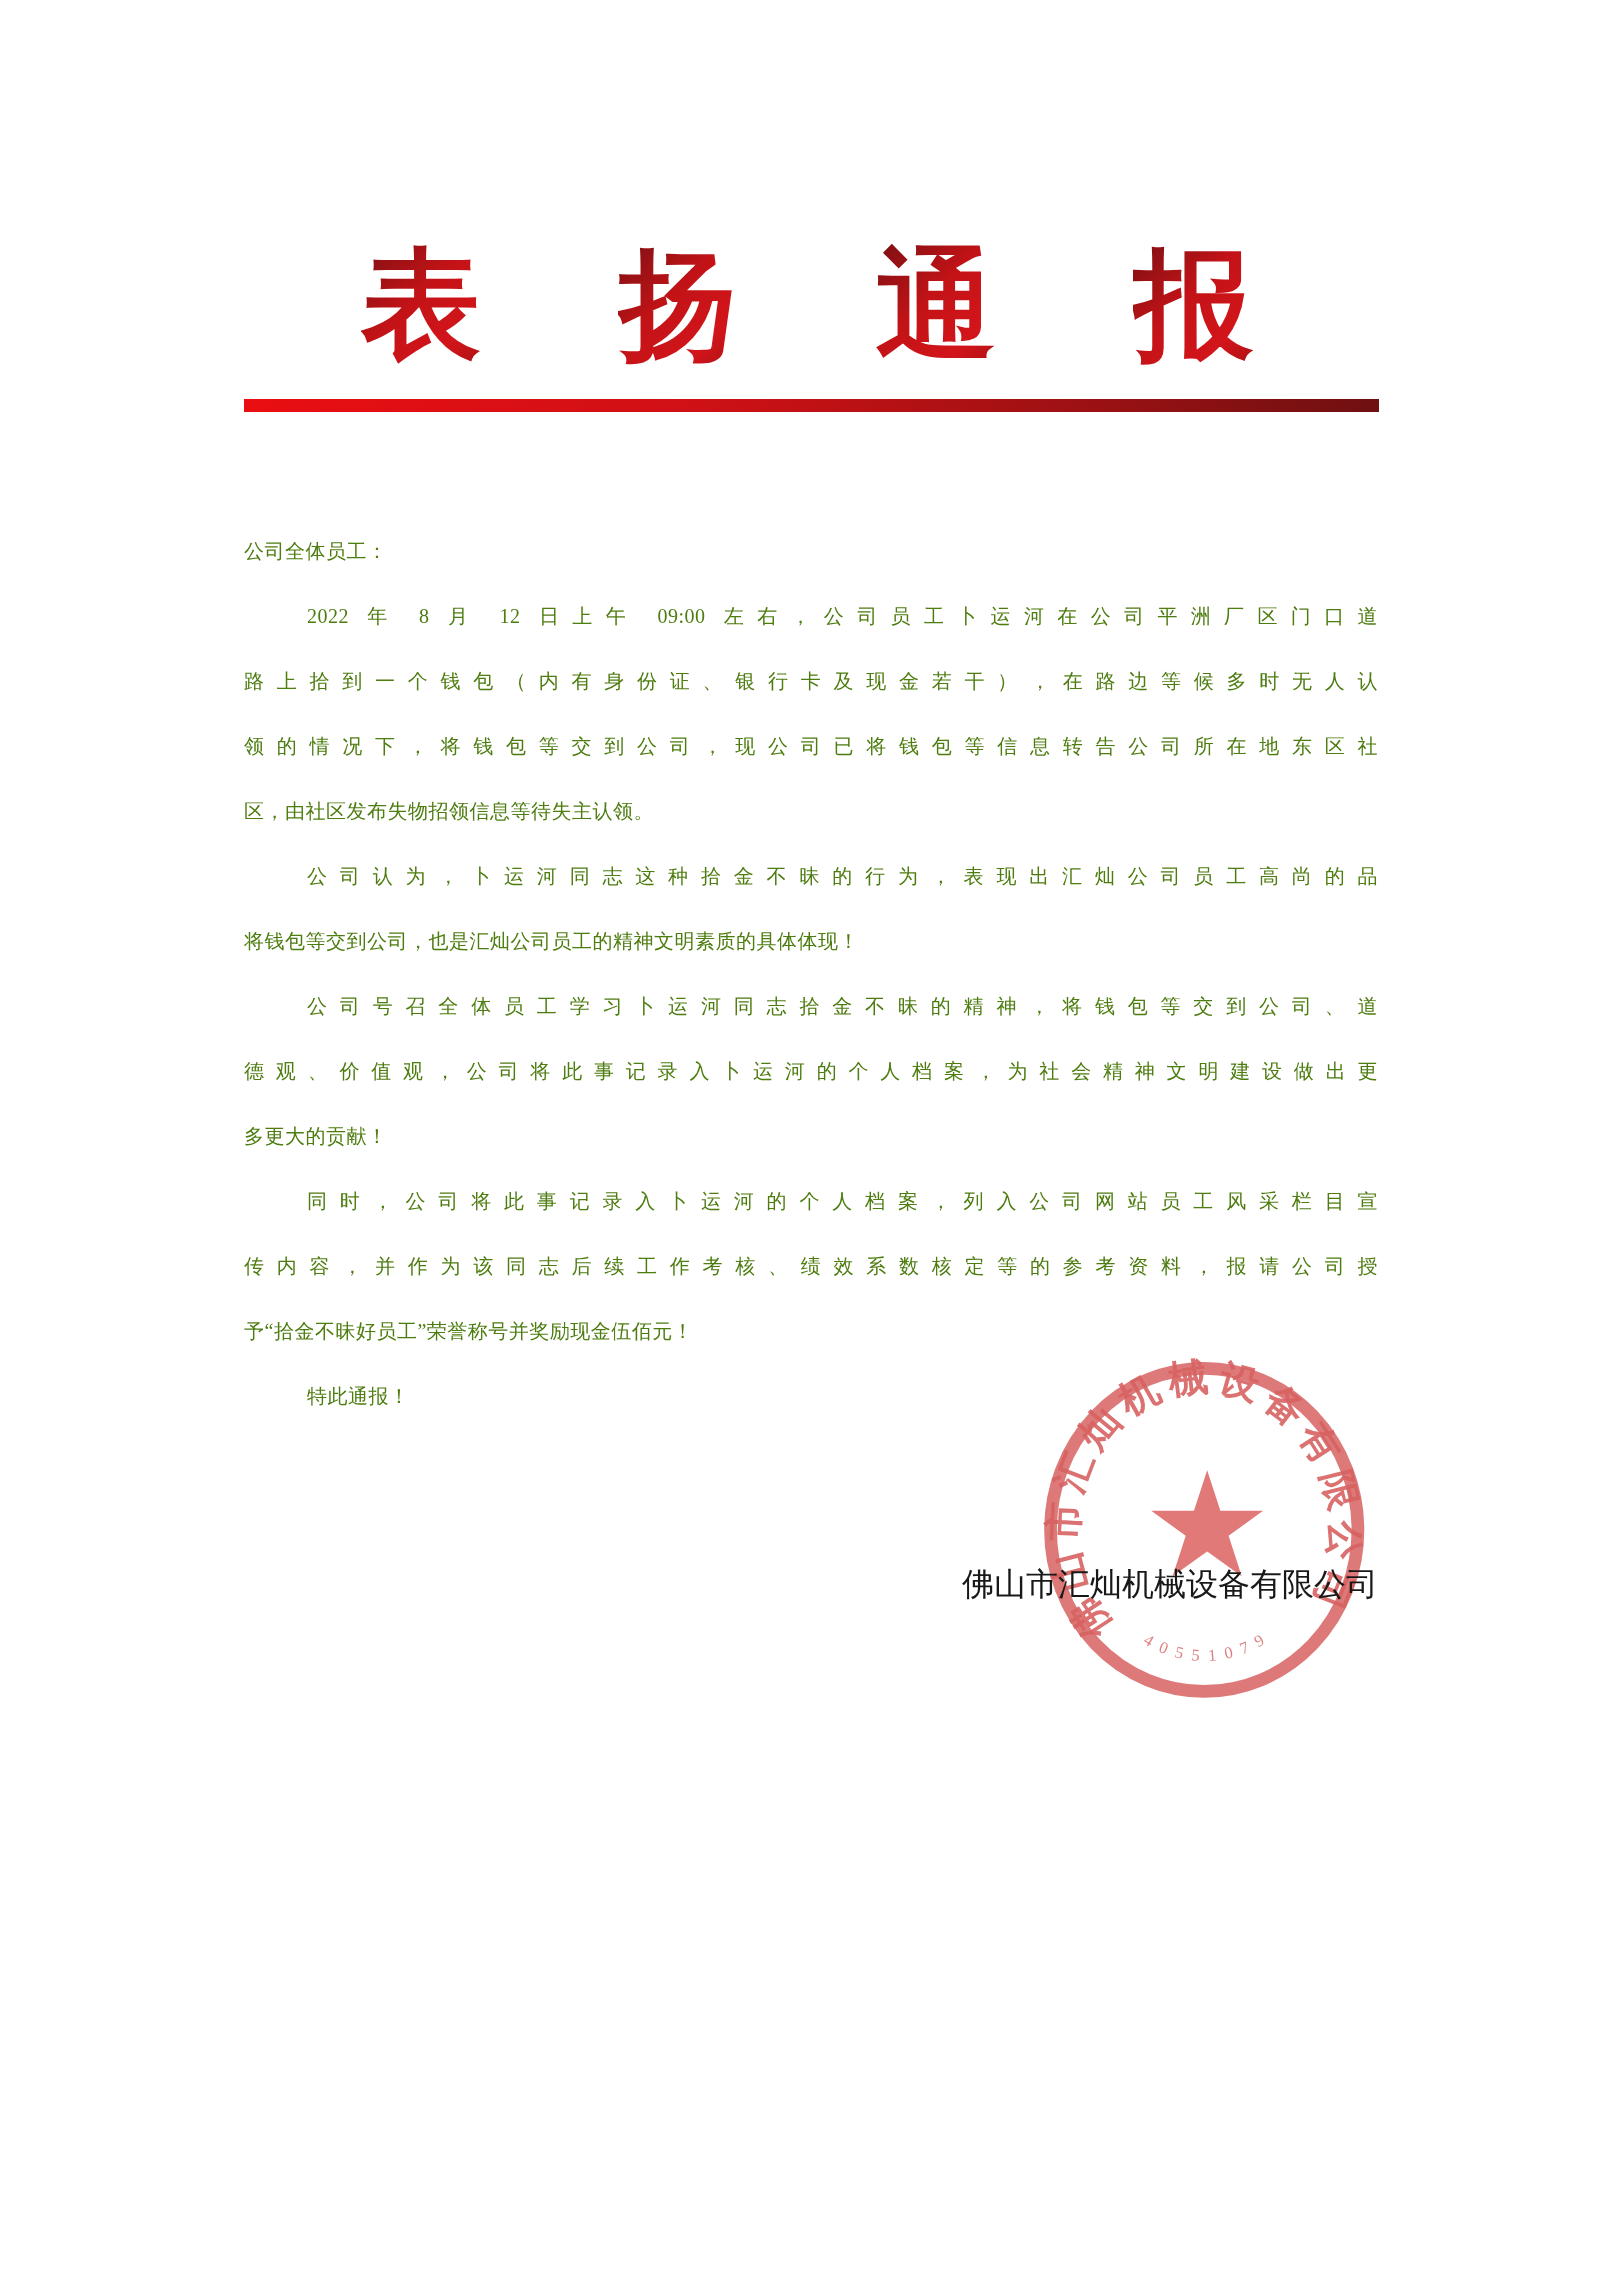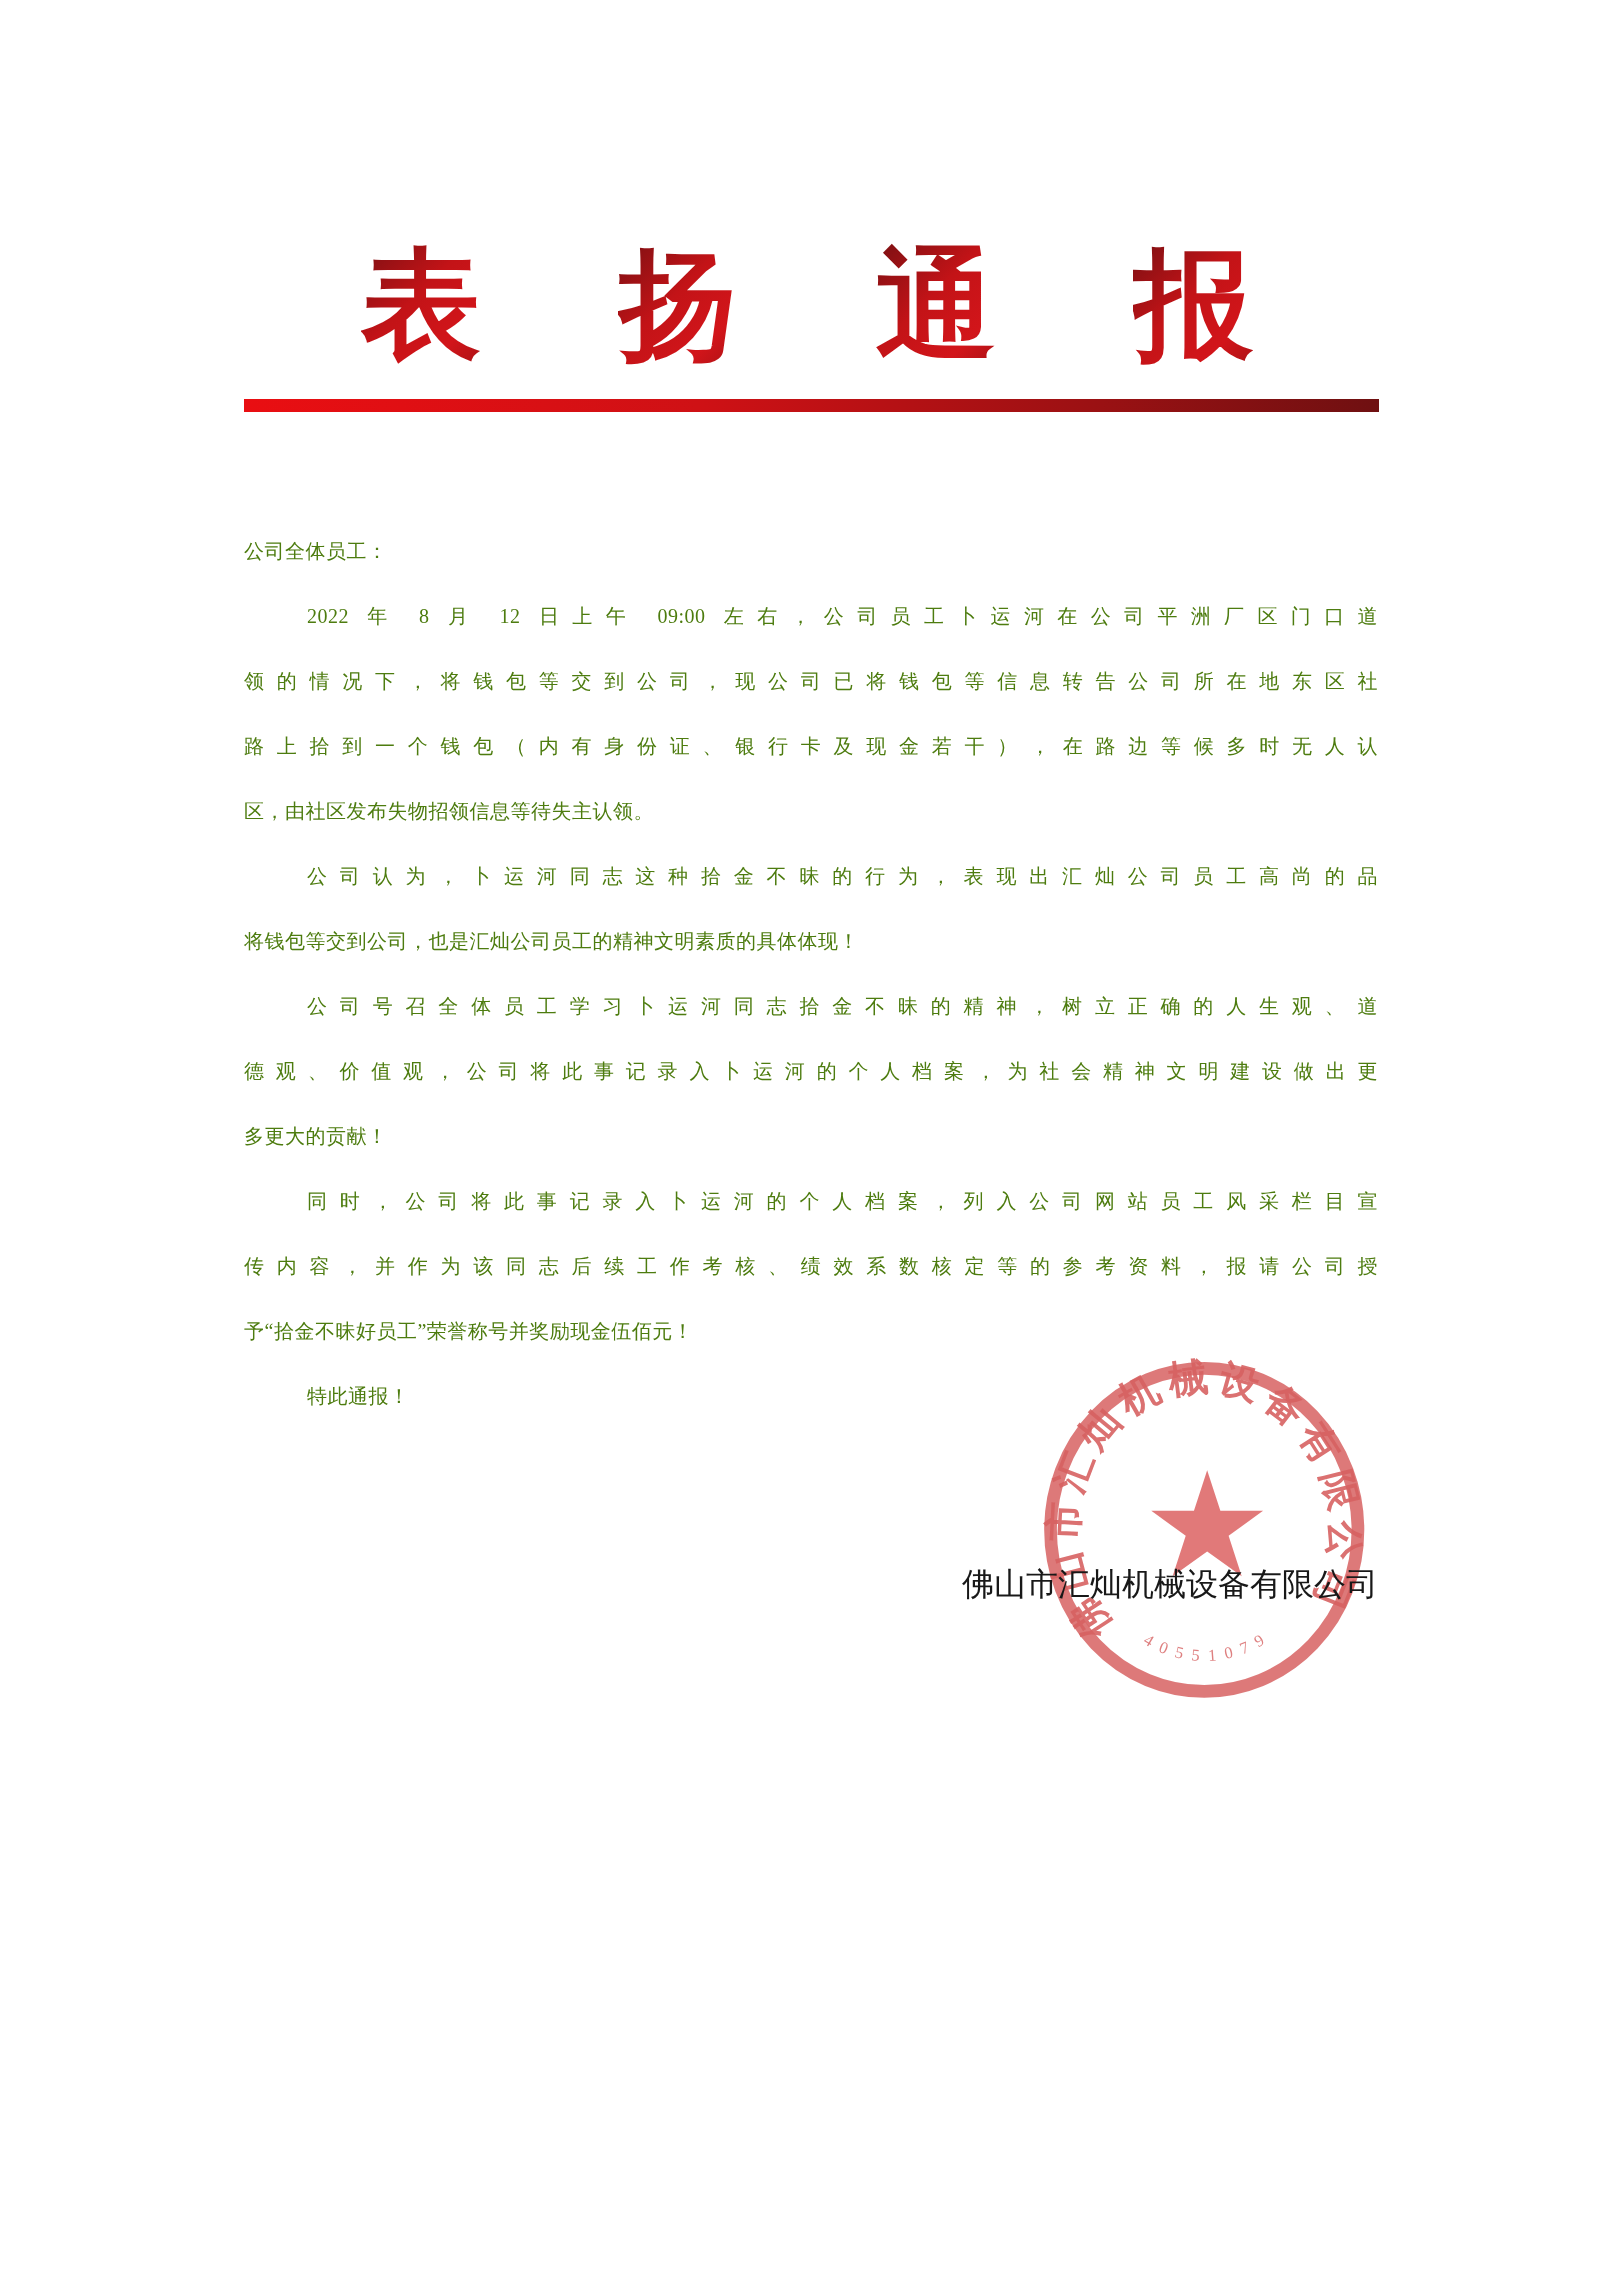--- a/index.html
+++ b/index.html
@@ -96,26 +96,26 @@
     <span class="tchar">表</span>
     <span class="tchar">扬</span>
     <span class="tchar">通</span>
     <span class="tchar">报</span>
   </div>
   <div class="title-rule"></div>
 
   <div class="body-text">
     <div class="line">公司全体员工：</div>
     <div class="line indent full">2022 年 8 月 12 日上午 09:00 左右，公司员工卜运河在公司平洲厂区门口道</div>
+    <div class="line full">路上拾到一个钱包（内有身份证、银行卡及现金若干），在路边等候多时无人认</div>
     <div class="line full">领的情况下，将钱包等交到公司，现公司已将钱包等信息转告公司所在地东区社</div>
-    <div class="line full">路上拾到一个钱包（内有身份证、银行卡及现金若干），在路边等候多时无人认</div>
     <div class="line">区，由社区发布失物招领信息等待失主认领。</div>
     <div class="line indent full">公司认为，卜运河同志这种拾金不昧的行为，表现出汇灿公司员工高尚的品</div>
     <div class="line">将钱包等交到公司，也是汇灿公司员工的精神文明素质的具体体现！</div>
-    <div class="line indent full">公司号召全体员工学习卜运河同志拾金不昧的精神，树立正确的人生观、道</div>
+    <div class="line indent full">公司号召全体员工学习卜运河同志拾金不昧的精神，将钱包等交到公司、道</div>
     <div class="line full">德观、价值观，公司将此事记录入卜运河的个人档案，为社会精神文明建设做出更</div>
     <div class="line">多更大的贡献！</div>
     <div class="line indent full">同时，公司将此事记录入卜运河的个人档案，列入公司网站员工风采栏目宣</div>
     <div class="line full">传内容，并作为该同志后续工作考核、绩效系数核定等的参考资料，报请公司授</div>
     <div class="line">予“拾金不昧好员工”荣誉称号并奖励现金伍佰元！</div>
     <div class="line indent">特此通报！</div>
   </div>
 
   <svg class="seal-svg" viewBox="1040 1365 400 380" xmlns="http://www.w3.org/2000/svg">
     <defs>

